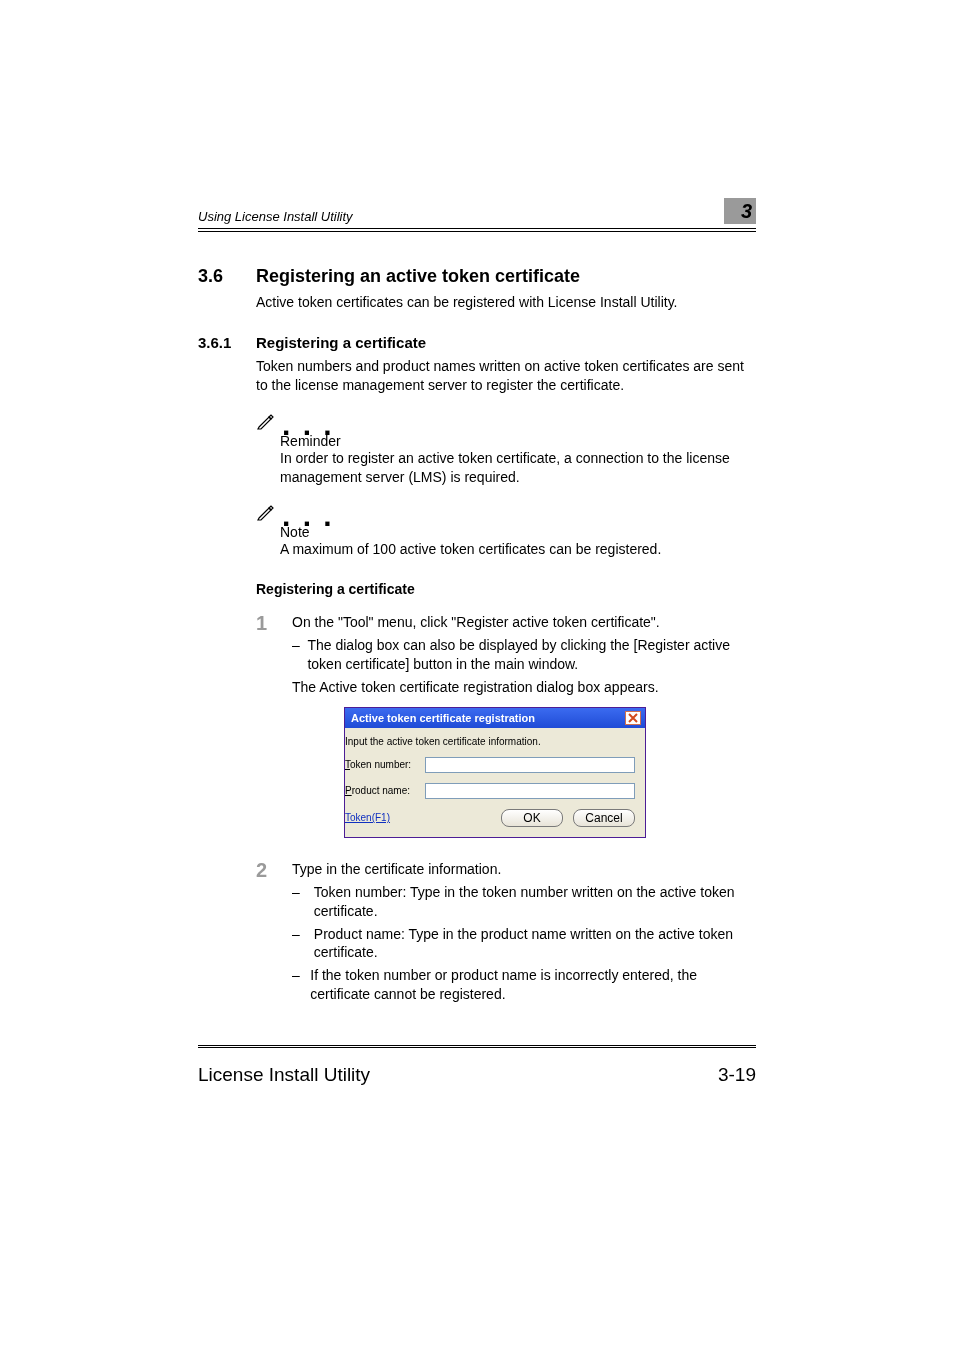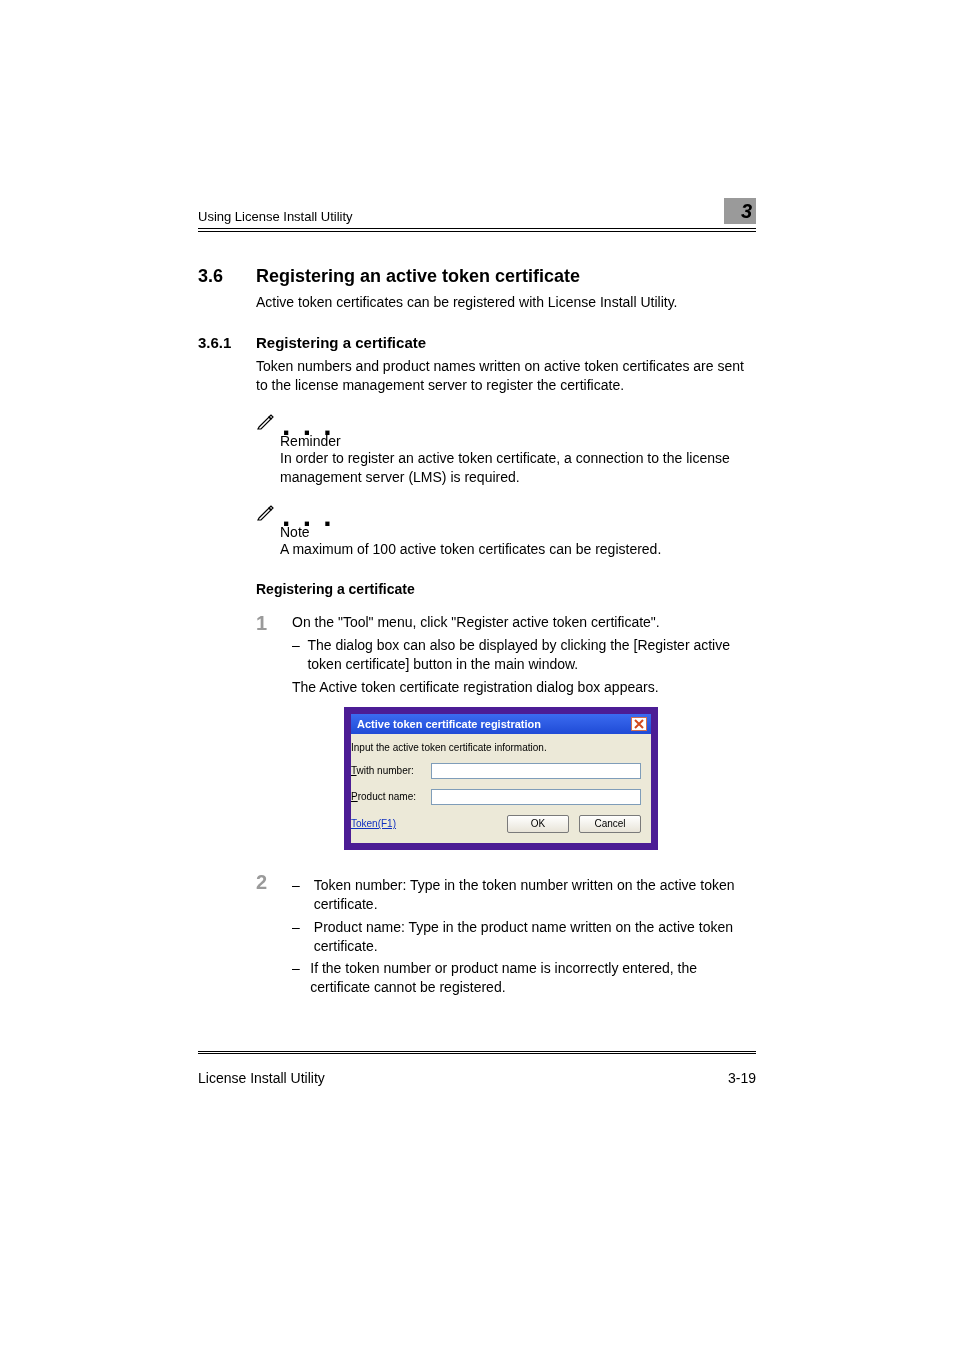--- a/index.html
+++ b/index.html
@@ -31,20 +31,21 @@
   }
   .header-row {
     display: flex;
     align-items: flex-end;
     justify-content: space-between;
     margin-top: -3px;
   }
   .breadcrumb {
     font-size: 13px;
     padding-top: 6px;
+    font-style: italic;
   }
   .chapter-badge {
     width: 32px;
     height: 26px;
     background: #9a9a9a;
     color: #000;
     font-weight: bold;
     font-size: 20px;
     font-style: italic;
     text-align: right;
@@ -152,21 +153,21 @@
   .sub-dash {
     width: 24px;
   }
 
   .dialog-wrap {
     margin-left: 146px;
     margin-top: 10px;
   }
   .dialog {
     width: 300px;
-    border: 7px solid #4c1d95;
+    border: 1px solid #4c1d95;
     font-family: Tahoma, Arial, sans-serif;
     font-size: 10px;
     background: #ece9d8;
   }
   .dialog-titlebar {
     background: linear-gradient(#3b6bf0, #1f4bd6);
     color: #fff;
     font-weight: bold;
     padding: 3px 4px 3px 6px;
     display: flex;
@@ -221,44 +222,44 @@
     text-decoration: underline;
   }
   .dlg-btns {
     display: flex;
     gap: 10px;
   }
   .dlg-btn {
     width: 62px;
     height: 18px;
     border: 1px solid #7a7a7a;
-    border-radius: 2px;
+    border-radius: 8px;
     background: linear-gradient(#fff, #e8e4d8);
     font-family: Tahoma, Arial, sans-serif;
-    font-size: 10px;
+    font-size: 12px;
     text-align: center;
     line-height: 16px;
     box-sizing: border-box;
     cursor: default;
   }
 
   .footer {
     position: absolute;
     left: 198px;
     right: 198px;
     bottom: 264px;
   }
   .footer-rule {
     border-top: 1px solid #000;
     margin-bottom: 1px;
   }
   .footer-row {
     display: flex;
     justify-content: space-between;
-    font-size: 14px;
+    font-size: 19px;
     margin-top: 16px;
   }
 </style>
 </head>
 <body>
 
 <div class="page">
   <div class="content">
 
     <div class="header-row">
@@ -328,41 +329,42 @@
           <span>Active token certificate registration</span>
           <span class="dialog-close">
             <svg width="10" height="10" viewBox="0 0 10 10">
               <path d="M1 1 L9 9 M9 1 L1 9" stroke="#d24a1e" stroke-width="2"></path>
             </svg>
           </span>
         </div>
         <div class="dialog-body">
           <div class="dialog-prompt">Input the active token certificate information.</div>
           <div class="form-row">
-            <div class="form-label"><span class="mn">T</span><span>with number:</span></div>
+            <div class="form-label"><span class="mn">T</span><span>oken number:</span></div>
             <input class="form-input" value="" style="">
           </div>
           <div class="form-row">
             <div class="form-label"><span class="mn">P</span><span>roduct name:</span></div>
             <input class="form-input" value="" style="">
           </div>
           <div class="dialog-actions">
             <span class="help-link">Token(F1)</span>
             <div class="dlg-btns">
               <div class="dlg-btn">OK</div>
               <div class="dlg-btn">Cancel</div>
             </div>
           </div>
         </div>
       </div>
     </div>
 
     <div class="step-wrap" style="margin-top:22px;">
       <div class="step-number">2</div>
       <div class="step-body">
+        <div>Type in the certificate information.</div>
         <div class="sub-item">
           <div class="sub-dash">–</div>
           <div>Token number: Type in the token number written on the active token certificate.</div>
         </div>
         <div class="sub-item">
           <div class="sub-dash">–</div>
           <div>Product name: Type in the product name written on the active token certificate.</div>
         </div>
         <div class="sub-item">
           <div class="sub-dash">–</div>

